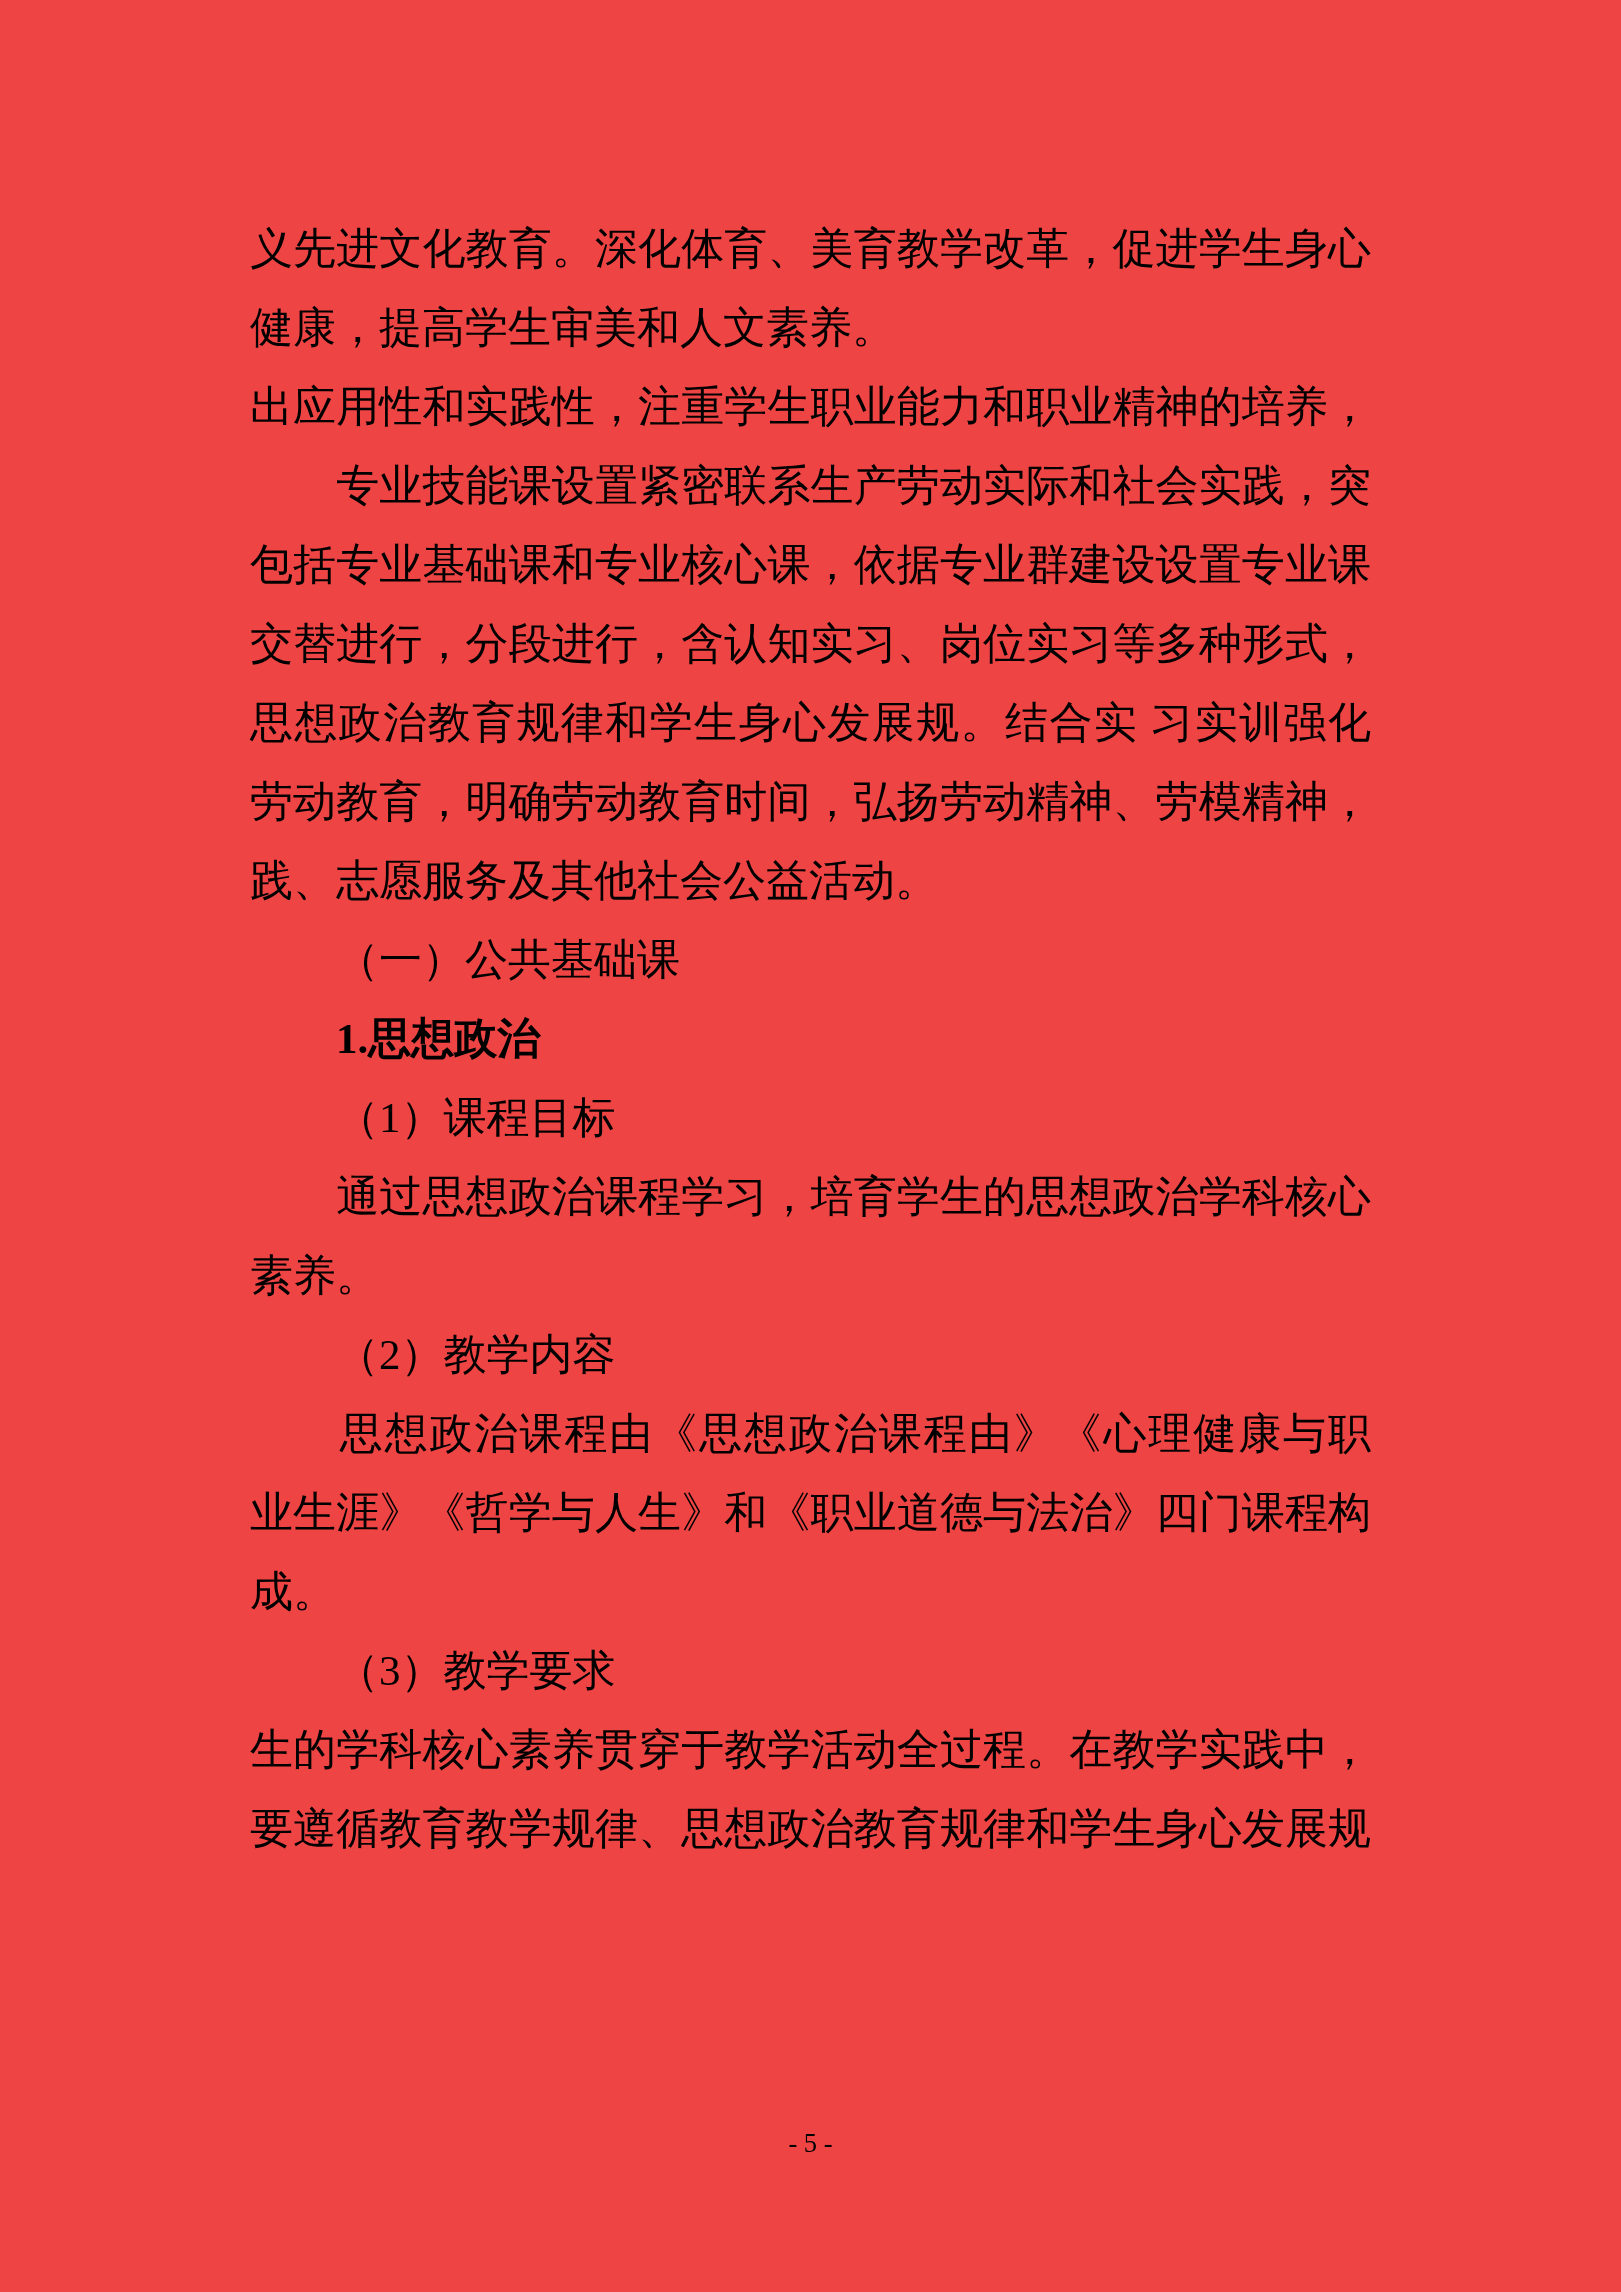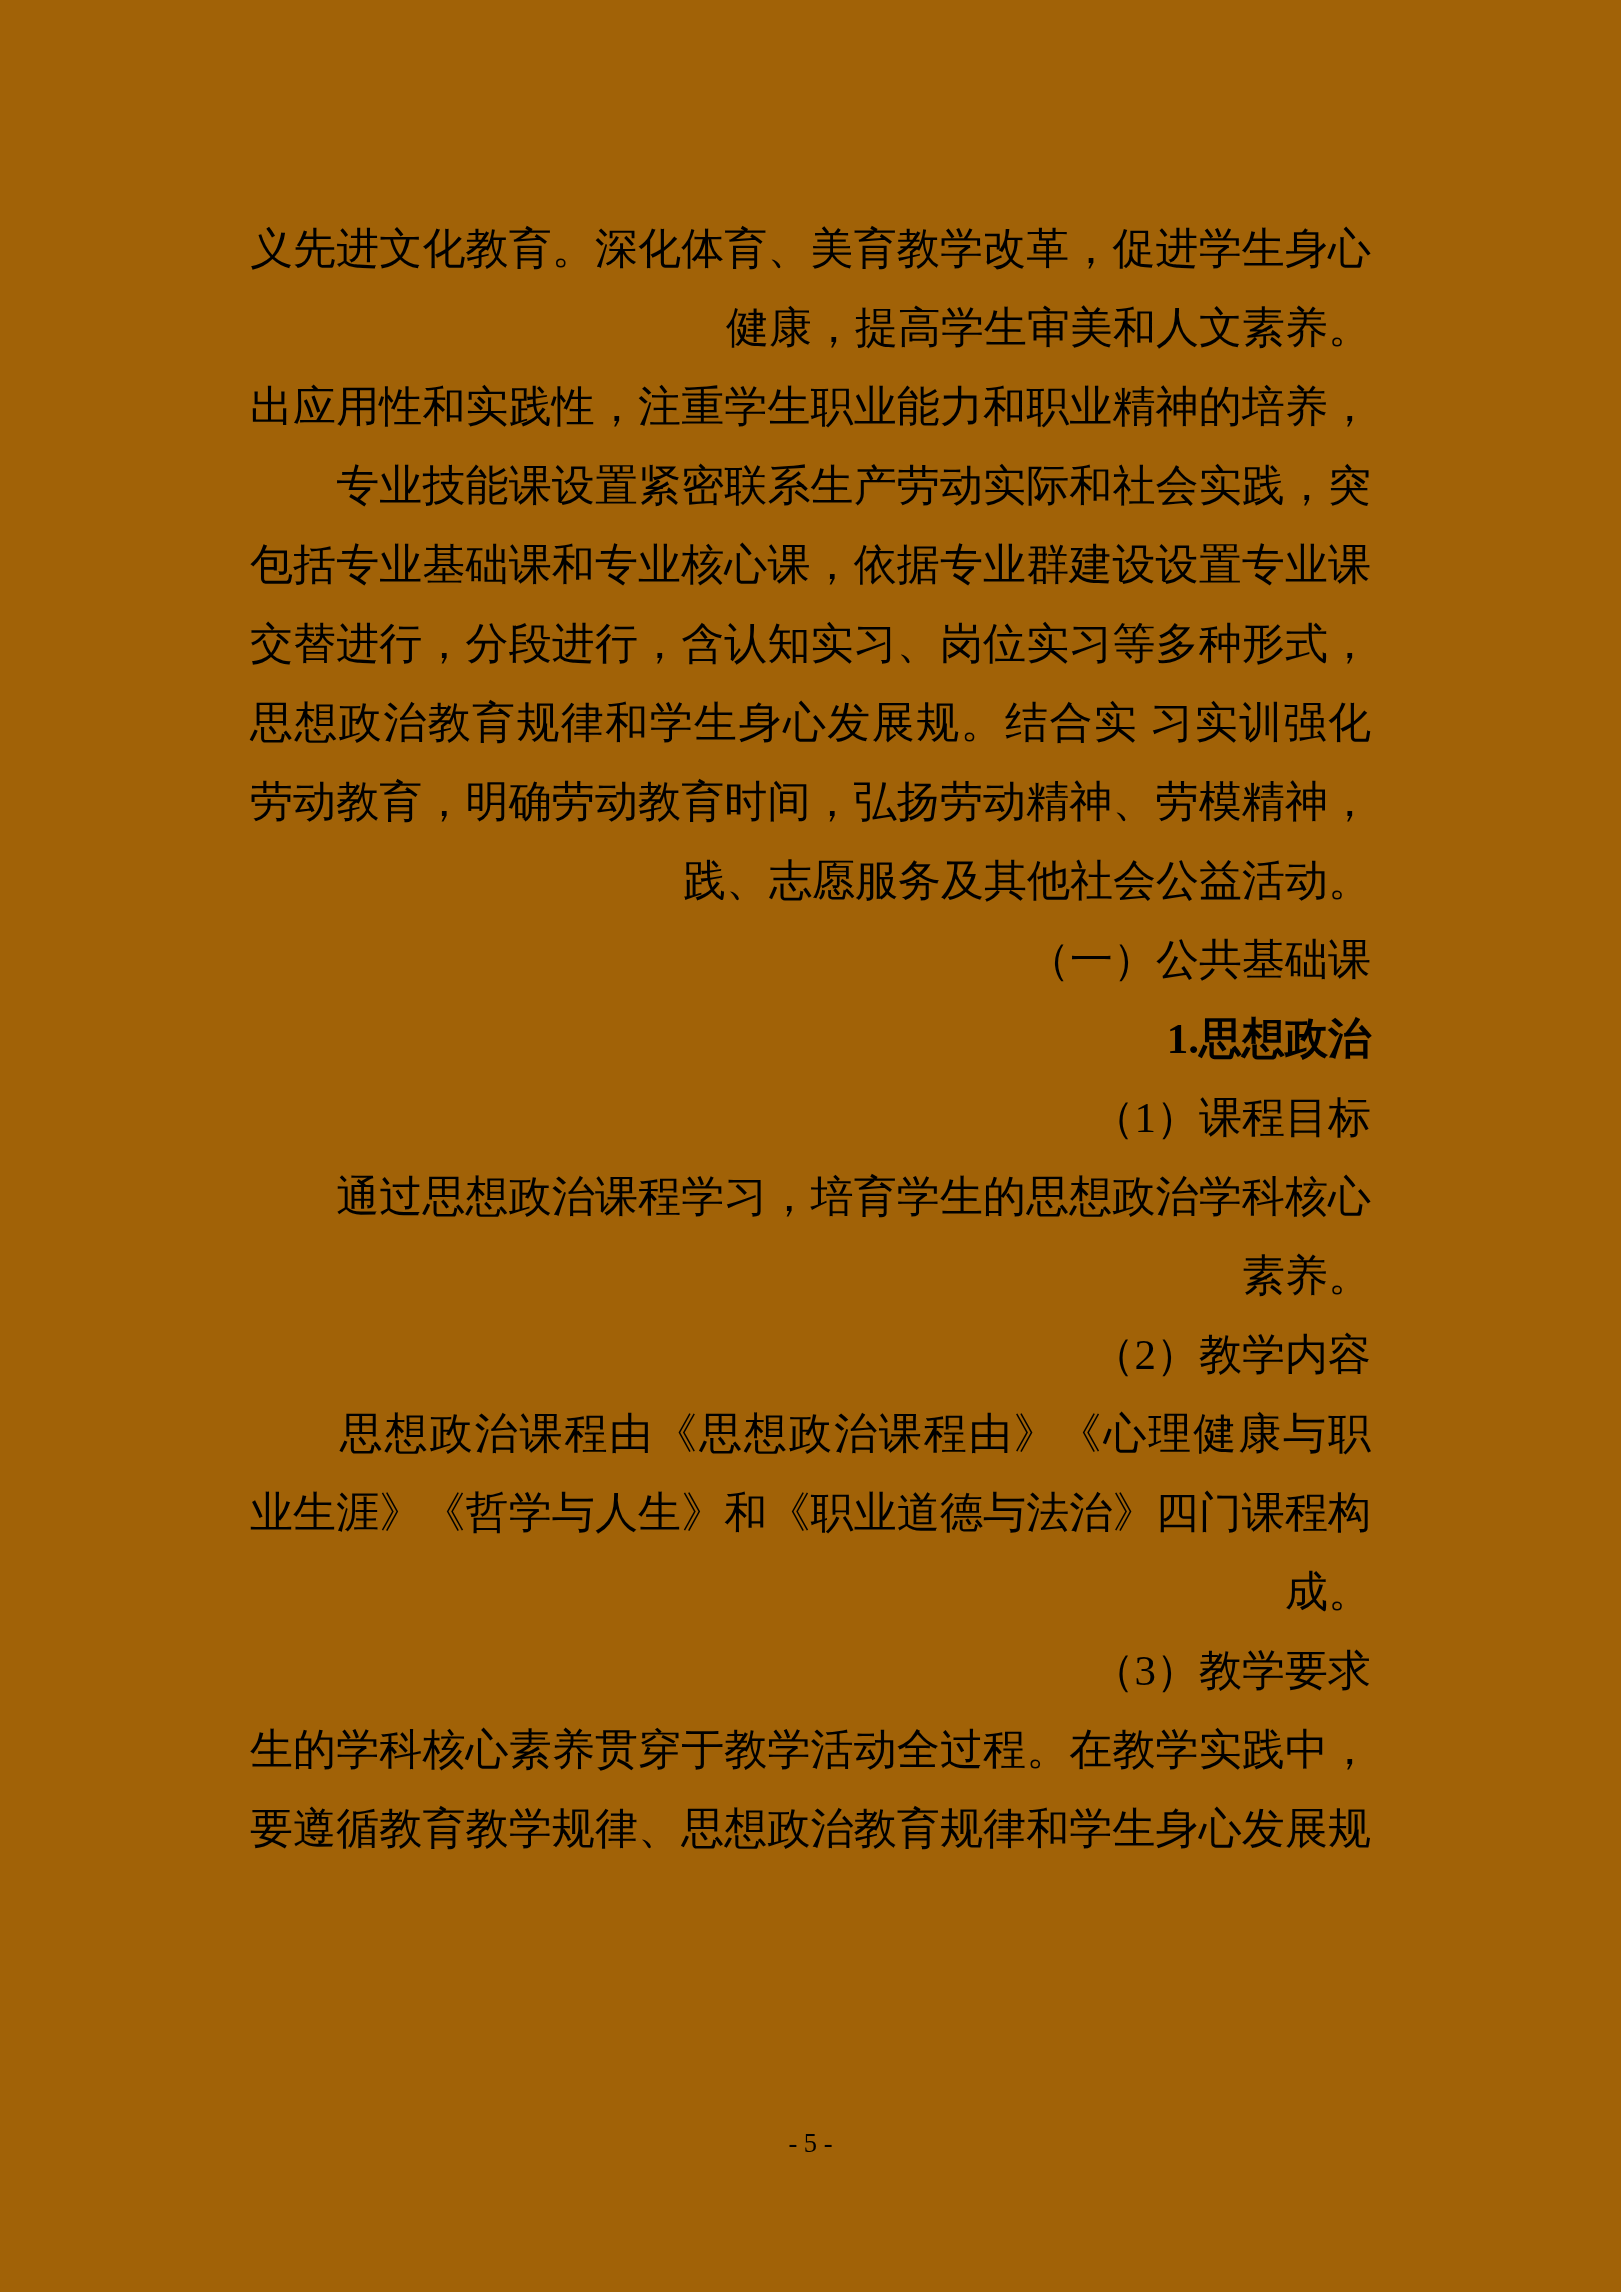--- a/index.html
+++ b/index.html
@@ -4,37 +4,37 @@
 <style>
   html, body {
     margin: 0;
     padding: 0;
     background: #ffffff;
   }
   .page {
     position: relative;
     width: 1621px;
     height: 2293px;
-    background: #a16207;
+    background: #ef4444;
     color: #000000;
     overflow: hidden;
     font-family: "Liberation Serif", "DejaVu Serif", serif;
   }
   .text-block {
     position: absolute;
     left: 250px;
     top: 209px;
     width: 1121px;
   }
   .line {
     font-size: 43px;
     line-height: 79px;
     height: 79px;
     white-space: pre-wrap;
-    text-align: right;
+    text-align: left;
     letter-spacing: 0;
   }
   .line.j {
     text-align: justify;
     text-align-last: justify;
     text-justify: inter-character;
   }
   .line.bold {
     font-weight: bold;
   }

